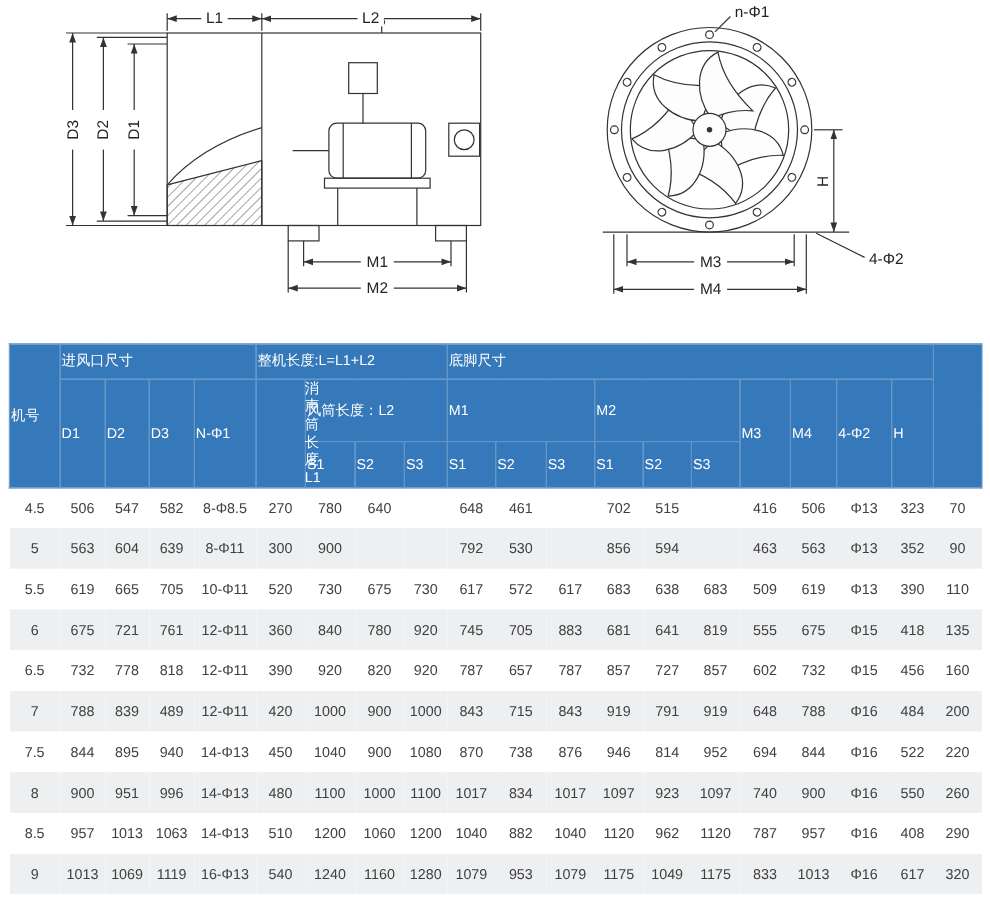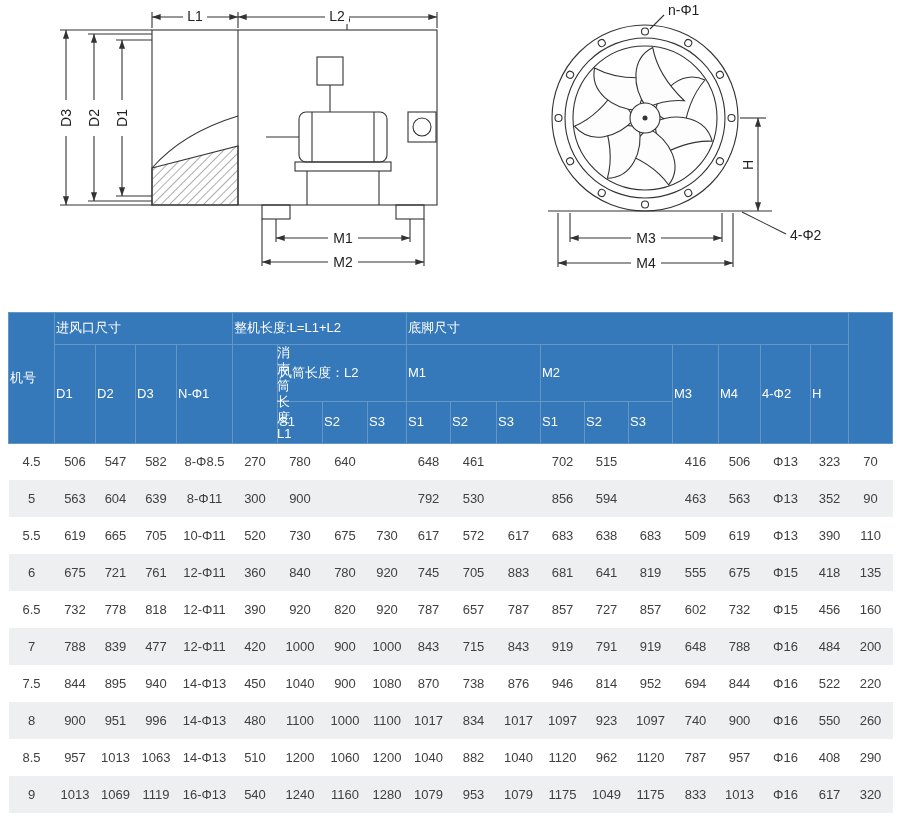--- a/index.html
+++ b/index.html
@@ -376,21 +376,21 @@
             <td>602</td>
             <td>732</td>
             <td>Φ15</td>
             <td>456</td>
             <td>160</td>
           </tr>
           <tr class="alt">
             <td>7</td>
             <td>788</td>
             <td>839</td>
-            <td>477</td>
+            <td>489</td>
             <td>12-Φ11</td>
             <td>420</td>
             <td>1000</td>
             <td>900</td>
             <td>1000</td>
             <td>843</td>
             <td>715</td>
             <td>843</td>
             <td>919</td>
             <td>791</td>

